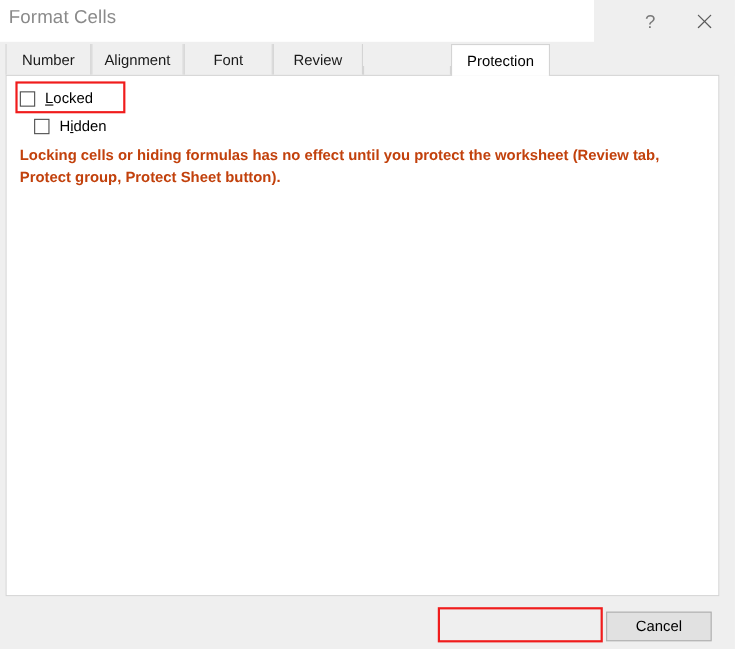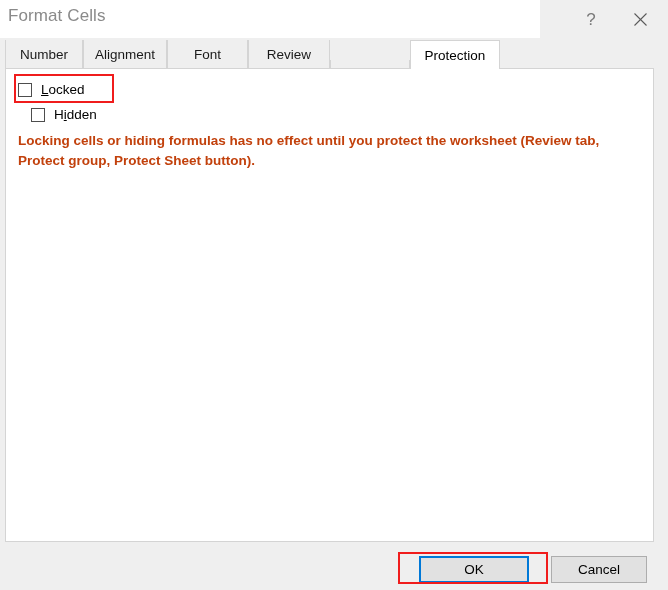--- a/index.html
+++ b/index.html
@@ -233,19 +233,18 @@
     </div>
 
     <div class="cb-row" id="row-hidden">
       <span class="cb-box"></span>
       <span class="cb-label">H<u>i</u>dden</span>
     </div>
 
     <div id="info-text">Locking cells or hiding formulas has no effect until you protect the worksheet (Review tab, Protect group, Protect Sheet button).</div>
   </div>
 
-  <div class="dlg-btn" id="ok-btn">OK</div>
   <div class="dlg-btn" id="cancel-btn">Cancel</div>
 
   <div class="red-box" id="hl-locked"></div>
   <div class="red-box" id="hl-ok"></div>
 
 </div>
 
 </body></html>

